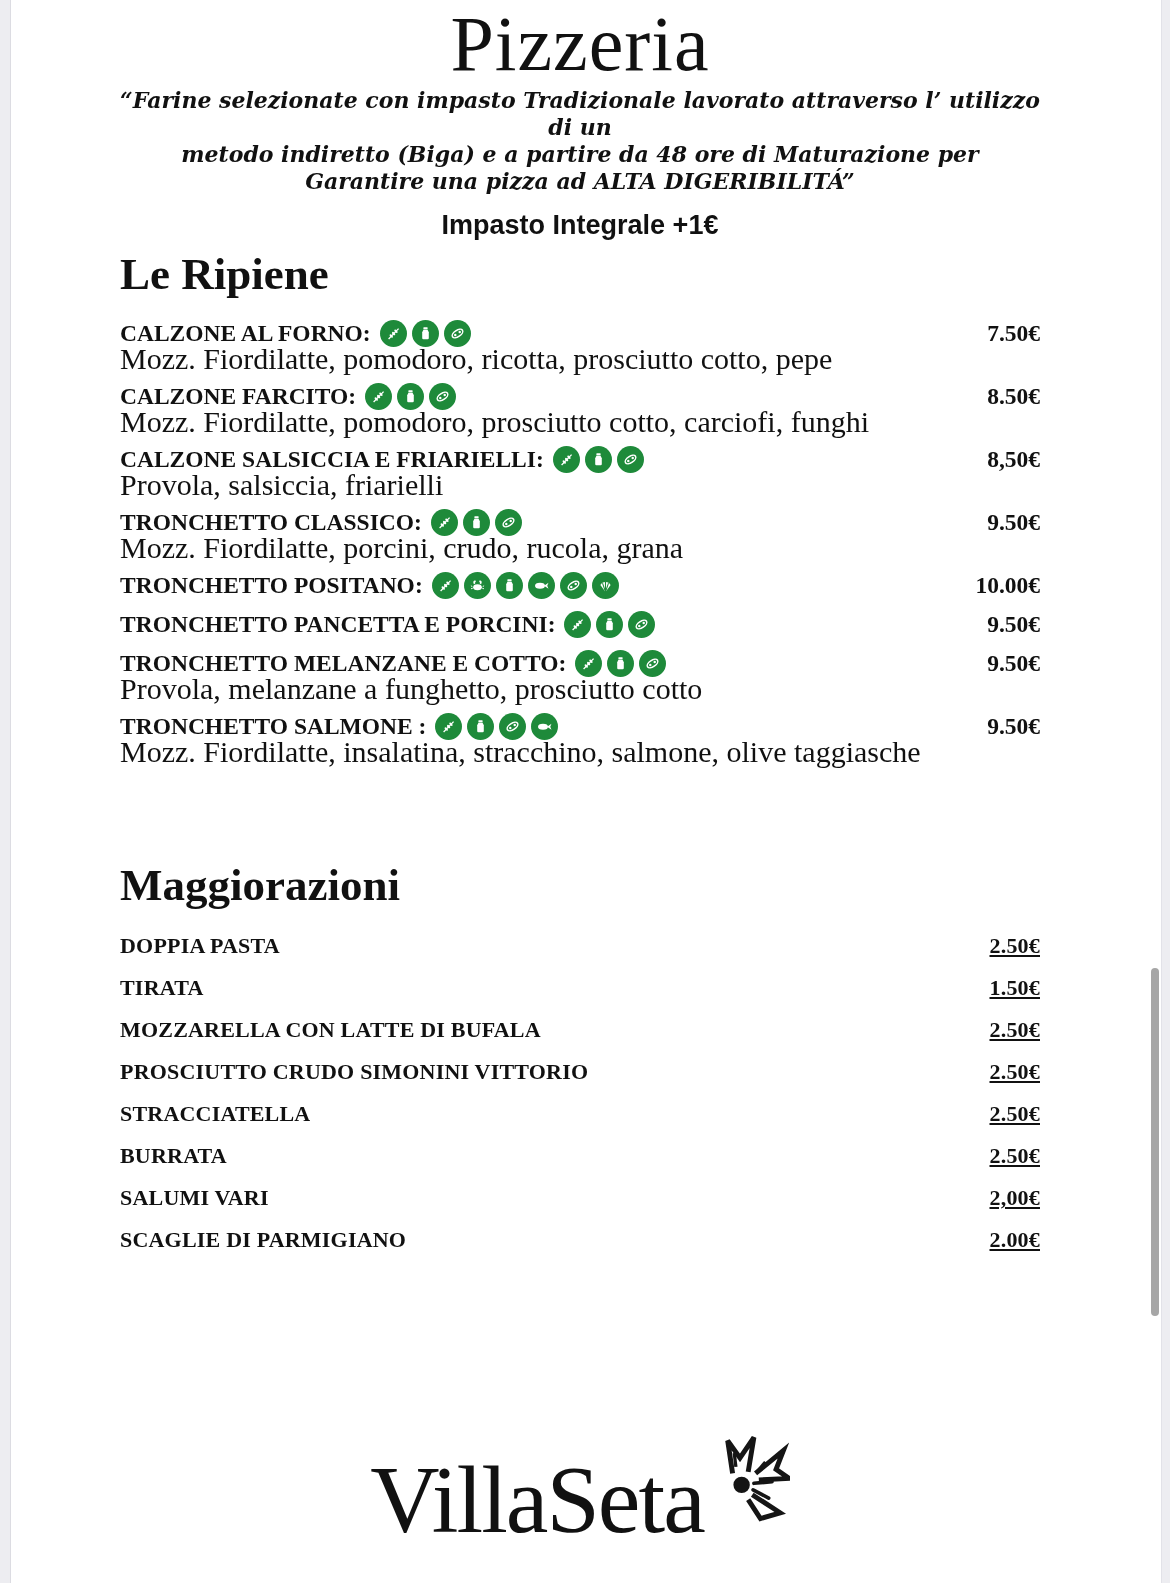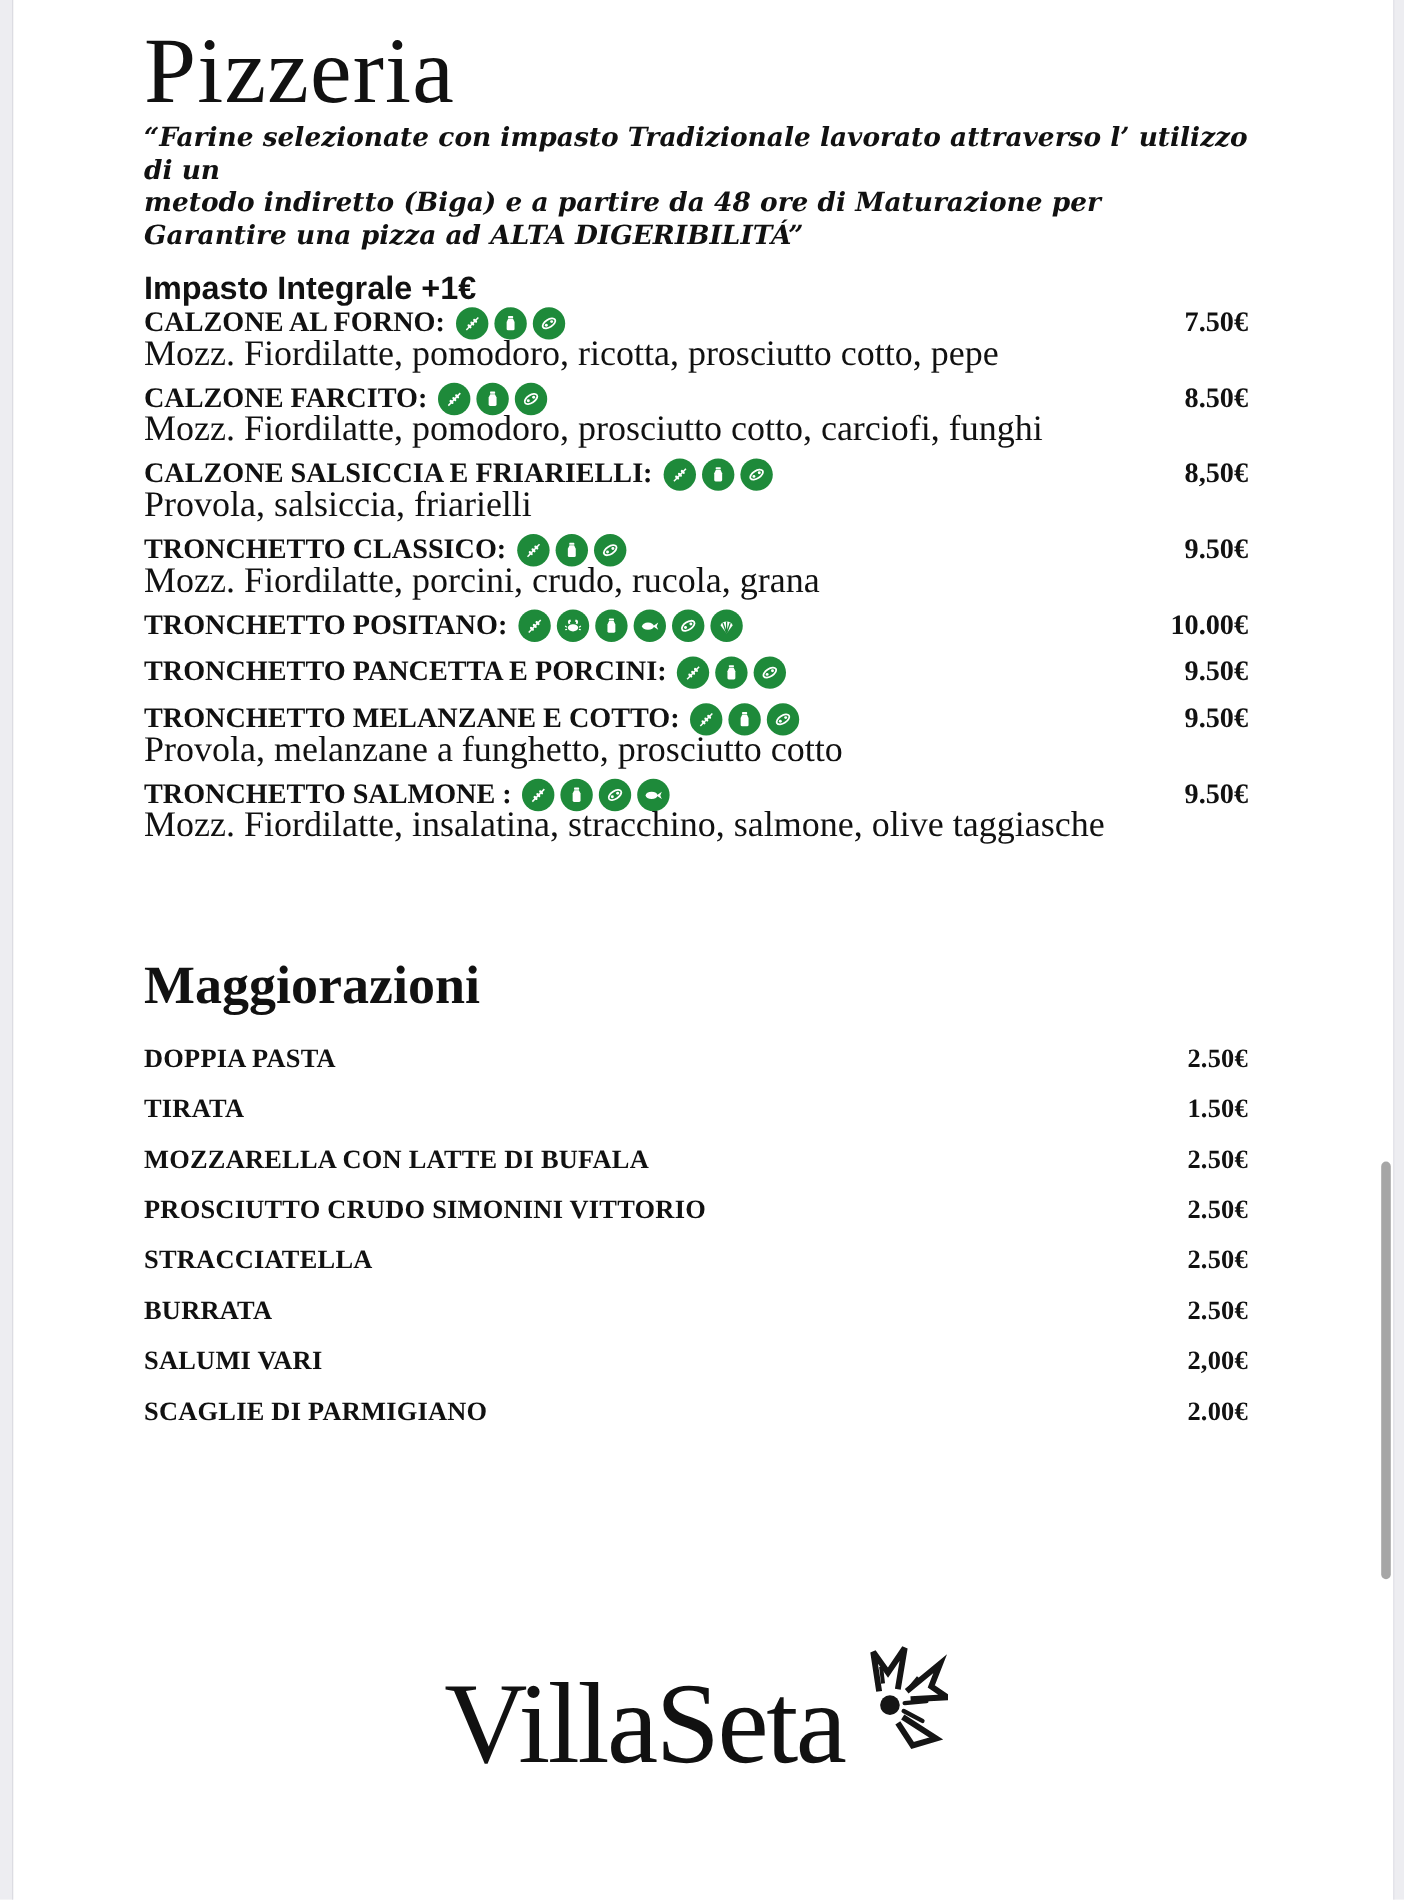--- a/index.html
+++ b/index.html
@@ -8,21 +8,21 @@
     background:#ffffff;color:#111;
     font-family:"Liberation Serif", serif;
   }
   
   .edge-left{position:absolute;left:0;top:0;bottom:0;width:10px;background:#ededf1;border-right:1px solid #dcdce2;}
   .edge-right{position:absolute;right:0;top:0;bottom:0;width:8px;background:#ededf1;border-left:1px solid #e2e2e8;}
   .scroll-thumb{position:absolute;right:11px;top:968px;width:8px;height:348px;border-radius:4px;background:#a6a6a6;}
 
   .content{position:absolute;left:120px;top:0;width:920px;}
 
-  header{text-align:left;padding-top:19px;}
+  header{text-align:center;padding-top:4px;}
   .title{font-size:78px;line-height:1.02;font-weight:400;margin:0;letter-spacing:1px;}
   .quote{font-family:"DejaVu Serif", serif;font-style:italic;font-weight:700;
          font-size:22px;line-height:27px;margin:0;}
   .quote.first{margin-top:3px;}
   .dough{font-family:"Liberation Sans", sans-serif;font-weight:700;font-size:27px;margin:15px 0 0 0;}
 
   h2{font-size:45px;font-weight:700;margin:0;line-height:1.05;}
   .ripiene h2{margin:10px 0 22px 0;}
 
   .item{margin-bottom:12px;}
@@ -30,21 +30,21 @@
   .item-name{font-weight:700;font-size:23.5px;line-height:27px;white-space:nowrap;}
   .item-icons{display:inline-flex;gap:5px;margin-left:9px;}
   .icon-circle{width:27px;height:27px;border-radius:50%;background:var(--green,#1e8a3a);
                display:inline-flex;align-items:center;justify-content:center;flex:none;}
   .icon-circle svg{width:17px;height:17px;display:block;}
   .item-price{margin-left:auto;font-weight:700;font-size:23.5px;white-space:nowrap;}
   .item-desc{font-size:30px;line-height:24px;}
 
   .magg h2{margin:98px 0 26px 0;}
   .magg-row{display:flex;font-weight:700;font-size:22px;line-height:22px;margin-bottom:20px;letter-spacing:0.2px;}
-  .magg-price{margin-left:auto;}
+  .magg-price{margin-left:auto;text-decoration:underline;}
 
   footer{margin-top:203px;display:flex;justify-content:center;}
   .brand{display:flex;align-items:flex-start;}
   .brand-text{font-size:96px;line-height:0.95;letter-spacing:-2px;}
   .brand-mark{margin:-24px 0 0 4px;}
   .brand-mark svg{width:82px;height:100px;display:block;}
 </style>
 </head>
 <body>
 
@@ -54,20 +54,21 @@
 
 <main class="content">
   <header>
     <h1 class="title">Pizzeria</h1>
     <p class="quote first">“Farine selezionate con impasto Tradizionale lavorato attraverso l’ utilizzo di un</p>
     <p class="quote">metodo indiretto (Biga) e a partire da 48 ore di Maturazione per Garantire una pizza ad ALTA DIGERIBILITÁ”</p>
     <p class="dough">Impasto Integrale +1€</p>
   </header>
 
   <section class="ripiene">
+    <h2>Le Ripiene</h2>
     <div>
   <div class="item">
     <div class="item-head">
       <span class="item-name">CALZONE AL FORNO:</span>
       <span class="item-icons">
               <span class="icon-circle">
                 <svg viewBox="0 0 16 16">
                   <g fill="#fff">
                     <path d="M3.4 13.2 L12.8 3.4" stroke="#fff" stroke-width="1.2" fill="none"></path>
                     <ellipse cx="5.9" cy="10.3" rx="1.05" ry="1.95" transform="rotate(-45 5.9 10.3)"></ellipse>

